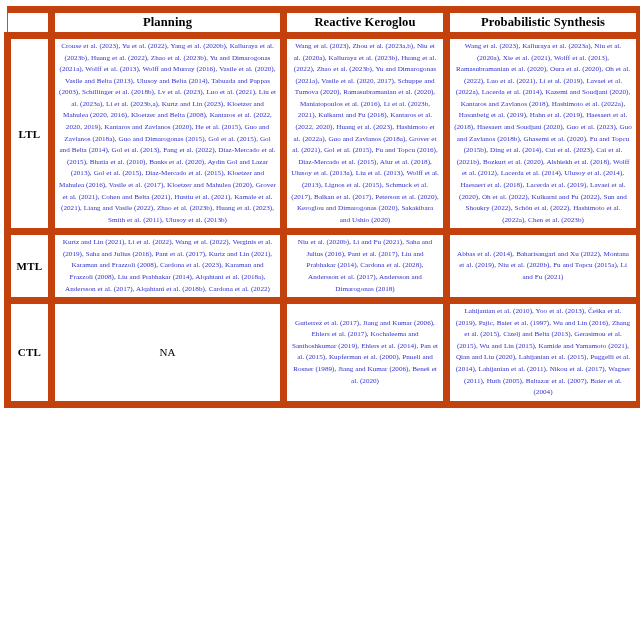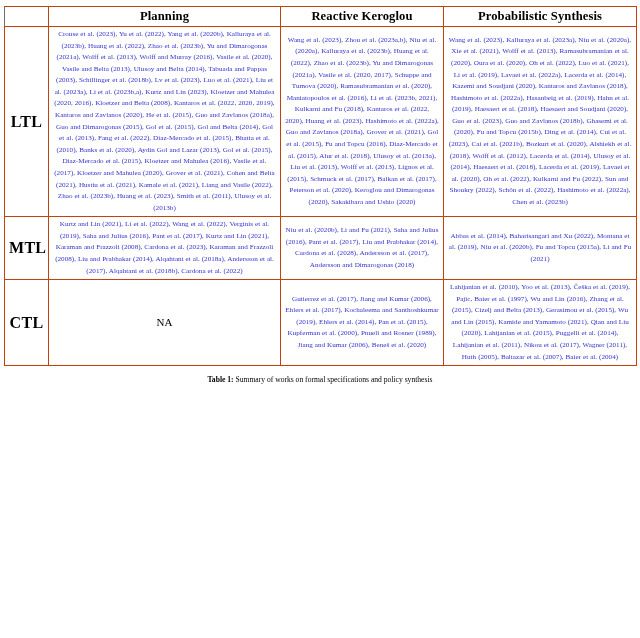--- a/index.html
+++ b/index.html
@@ -25,21 +25,21 @@
 
   table.citation-table {
     border-collapse: collapse;
     width: 632px;
     table-layout: fixed;
     margin: 0 auto;
   }
 
   table.citation-table td,
   table.citation-table th {
-    border: 1px solid #c2410c;
+    border: 7px solid #c2410c;
     vertical-align: middle;
     padding: 2px 4px;
     box-sizing: border-box;
   }
 
   
   col.c-rowlabel { width: 44px; }
   col.c-planning { width: 232px; }
   col.c-reactive { width: 163px; }
   col.c-prob     { width: 193px; }
@@ -54,21 +54,21 @@
     background: #ffffff;
     height: 20px;
   }
   thead th.blank-corner {
     border-left: 1px solid #6f6f6f;
   }
 
   td.row-label {
     text-align: center;
     font-weight: bold;
-    font-size: 16px;
+    font-size: 11px;
     letter-spacing: 0.3px;
     color: #000000;
   }
 
   td.cite-cell {
     text-align: center;
     font-size: 7.15px;
     line-height: 1.62;
     color: #3333cc;
     word-spacing: 0.2px;
@@ -128,18 +128,14 @@
       </tr>
       <tr>
         <td class="row-label">CTL</td>
         <td class="cite-cell na-cell">NA</td>
         <td class="cite-cell">Gutierrez et al. (2017), Jiang and Kumar (2006), Ehlers et al. (2017), Kochaleema and Santhoshkumar (2019), Ehlers et al. (2014), Pan et al. (2015), Kupferman et al. (2000), Pnueli and Rosner (1989), Jiang and Kumar (2006), Beneš et al. (2020)</td>
         <td class="cite-cell">Lahijanian et al. (2010), Yoo et al. (2013), Češka et al. (2019), Pajic, Baier et al. (1997), Wu and Lin (2016), Zhang et al. (2015), Cizelj and Belta (2013), Gerasimou et al. (2015), Wu and Lin (2015), Kamide and Yamamoto (2021), Qian and Liu (2020), Lahijanian et al. (2015), Puggelli et al. (2014), Lahijanian et al. (2011), Nikou et al. (2017), Wagner (2011), Huth (2005), Baltazar et al. (2007), Baier et al. (2004)</td>
       </tr>
     </tbody>
   </table>
 
-  <div class="caption">
-    <span class="cap-label">Table 1:</span>
-    <span>Summary of works on formal specifications and policy synthesis</span>
-  </div>
 
 </div>
 
 </body></html>

